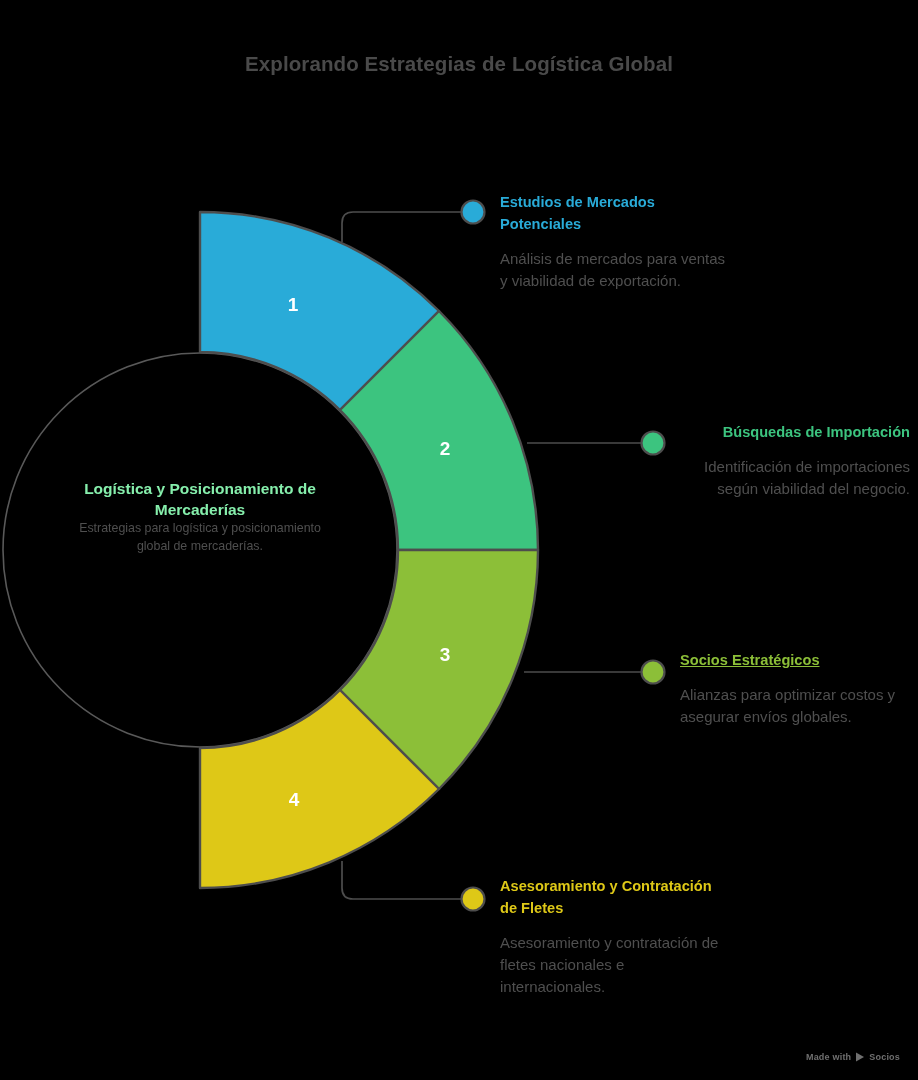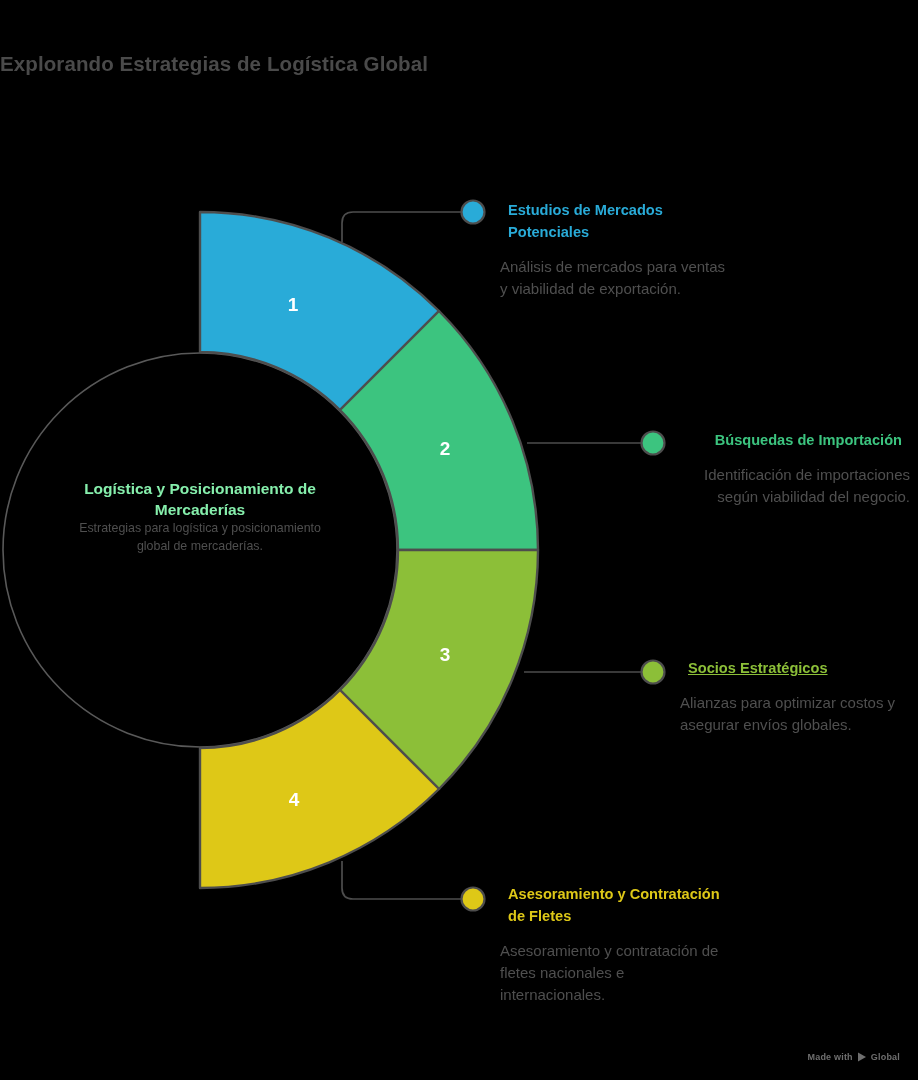--- a/index.html
+++ b/index.html
@@ -14,21 +14,21 @@
     overflow: hidden;
     font-family: "Liberation Sans", sans-serif;
     -webkit-font-smoothing: antialiased;
   }
 
   #page-title {
     position: absolute;
     top: 52px;
     left: 0;
     width: 918px;
-    text-align: left;
+    text-align: center;
     font-size: 20.5px;
     font-weight: bold;
     color: #4a4a4a;
     letter-spacing: 0.1px;
   }
 
   #diagram {
     position: absolute;
     left: 0;
     top: 0;
@@ -74,21 +74,21 @@
 
   
   .label-block {
     position: absolute;
     width: 230px;
   }
   .label-title {
     font-size: 14.6px;
     font-weight: bold;
     line-height: 1.5;
-    margin: 8px;
+    margin: 0;
   }
   .label-desc {
     margin-top: 12px;
     font-size: 15px;
     color: #4f4f4f;
     line-height: 1.48;
   }
 
   #label-1 { left: 500px; top: 192px; }
   #label-2 { left: 680px; top: 422px; text-align: right; }
@@ -191,14 +191,14 @@
   <div class="label-desc">Asesoramiento y contratación de fletes nacionales e internacionales.</div>
 </div>
 
 <div id="watermark">
   <span>Made with</span>
   <span class="wm-logo">
     <svg viewBox="0 0 10 10" xmlns="http://www.w3.org/2000/svg">
       <path d="M1 0.6 L9 5 L1 9.4 Z" fill="#6f6f6f"></path>
     </svg>
   </span>
-  <span>Global</span>
+  <span>Socios</span>
 </div>
 
 </body></html>

